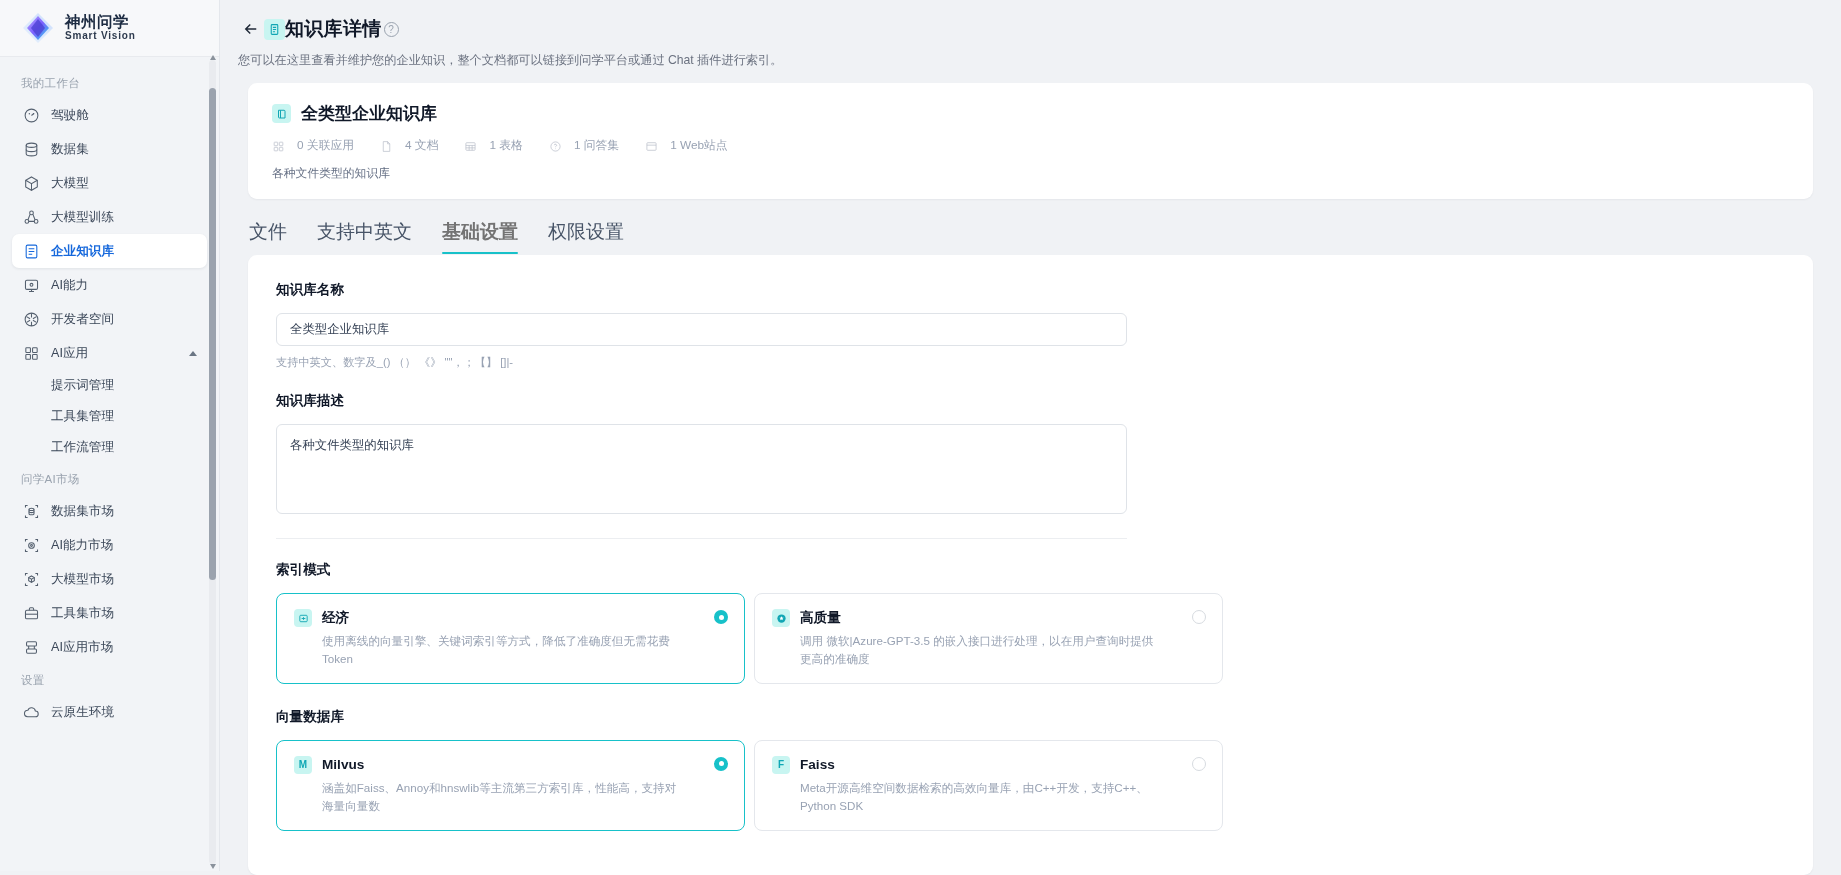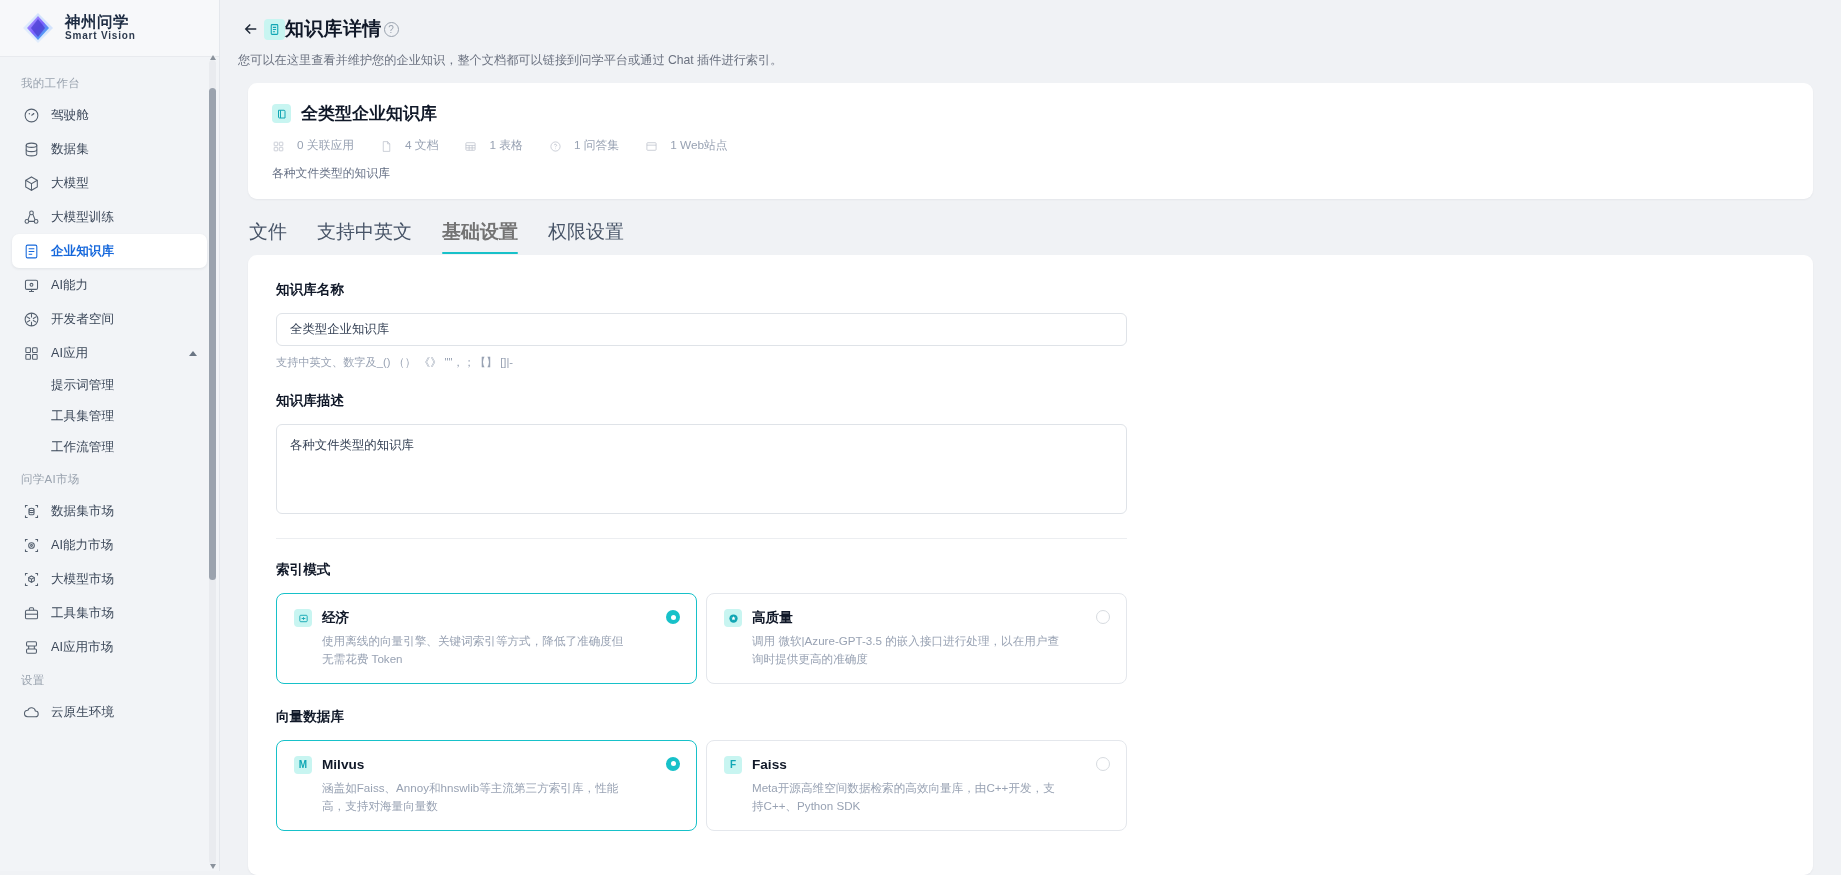--- a/index.html
+++ b/index.html
@@ -183,21 +183,21 @@
     font-size: 12.4px; color: #344054; line-height: 1.5;
     font-family: "Liberation Sans", sans-serif;
   }
   .divider { width: 851px; height: 1px; background: #eceef1; margin: 24px 0 0 0; }
   .section-title { font-size: 13.6px; font-weight: 700; color: #101828; margin-top: 22px; }
 
   .opt-grid {
     display: flex; gap: 9px; margin-top: 14px;
   }
   .opt {
-    width: 421px; border: 1px solid #e4e7ec; border-radius: 8px;
+    width: 469px; border: 1px solid #e4e7ec; border-radius: 8px;
     background: #fff; padding: 15px 17px 15px 17px;
     position: relative; cursor: pointer; min-height: 73px;
   }
   .opt.selected { border: 1.6px solid #17c1c9; }
   .opt-head { display: flex; align-items: center; gap: 10px; }
   .opt-ic {
     width: 18px; height: 18px; border-radius: 4px; background: #c8f5f1;
     display: flex; align-items: center; justify-content: center; flex: 0 0 18px;
     font-size: 10px; font-weight: 700; color: #0fa8b5;
   }

